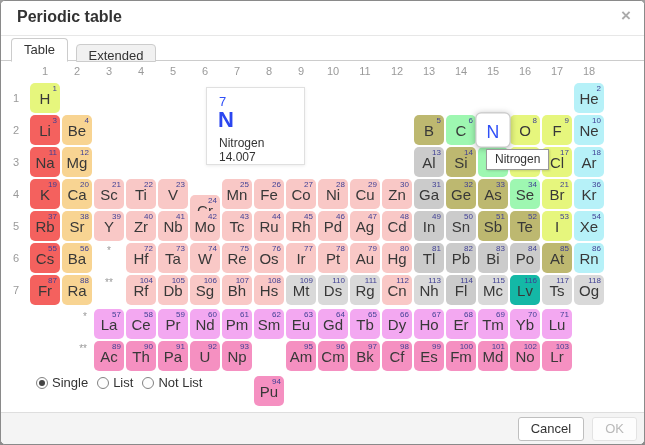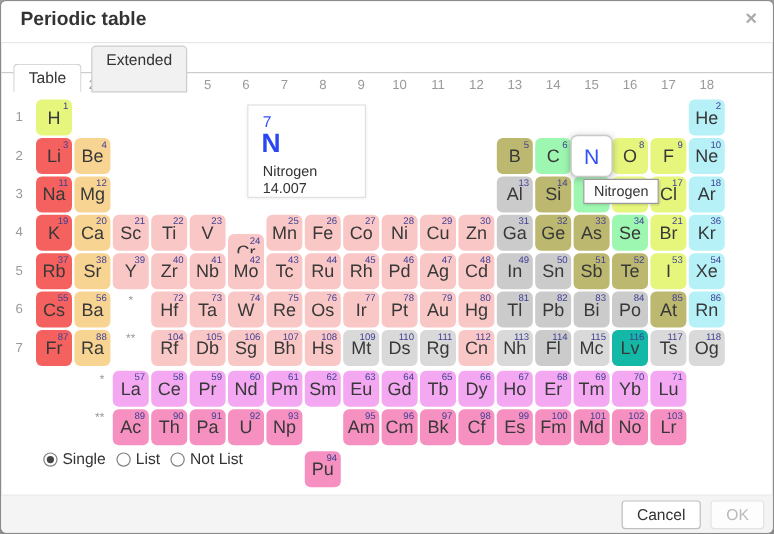--- a/index.html
+++ b/index.html
@@ -14,21 +14,21 @@
     box-shadow:0 3px 9px rgba(0,0,0,.4);overflow:hidden;
   }
   
   .dlg-header{position:absolute;top:0;left:0;right:0;height:34px;border-bottom:1px solid #e7e7e7;background:#fff;}
   .dlg-title{position:absolute;left:16px;top:7px;font-size:16px;font-weight:bold;color:#333;}
   .close{position:absolute;right:13px;top:6px;font-size:17px;line-height:1;color:#ababab;font-weight:bold;cursor:pointer;}
   
   .tab-line{position:absolute;top:59px;left:0;right:0;border-top:1px solid #ccc;z-index:1;}
   .tabs{position:absolute;top:37px;left:10px;z-index:2;}
   .tab{
-    display:inline-block;box-sizing:border-box;height:39px;line-height:21px;
+    display:inline-block;box-sizing:border-box;height:18px;line-height:21px;
     padding:0 12px;margin-right:3px;font-size:13px;color:#333;cursor:pointer;
     background:#f1f1f1;border:1px solid #ccc;border-radius:4px 4px 0 0;vertical-align:bottom;
   }
   .tab.active{background:#fff;border-bottom-color:#fff;height:24px;}
   
   .col-header{position:absolute;top:64px;width:30px;text-align:center;font-size:11px;color:#9a9a9a;}
   .row-header{position:absolute;left:7px;width:16px;text-align:center;font-size:11px;color:#9a9a9a;line-height:30px;height:30px;}
   .cell{position:absolute;width:30px;height:30px;border-radius:5px;box-sizing:border-box;cursor:pointer;}
   .cell .num{position:absolute;top:1px;right:3px;font-size:8px;color:#3f3f94;}
   .cell .sym{position:absolute;left:0;right:0;top:7px;text-align:center;font-size:15px;color:#383838;}

